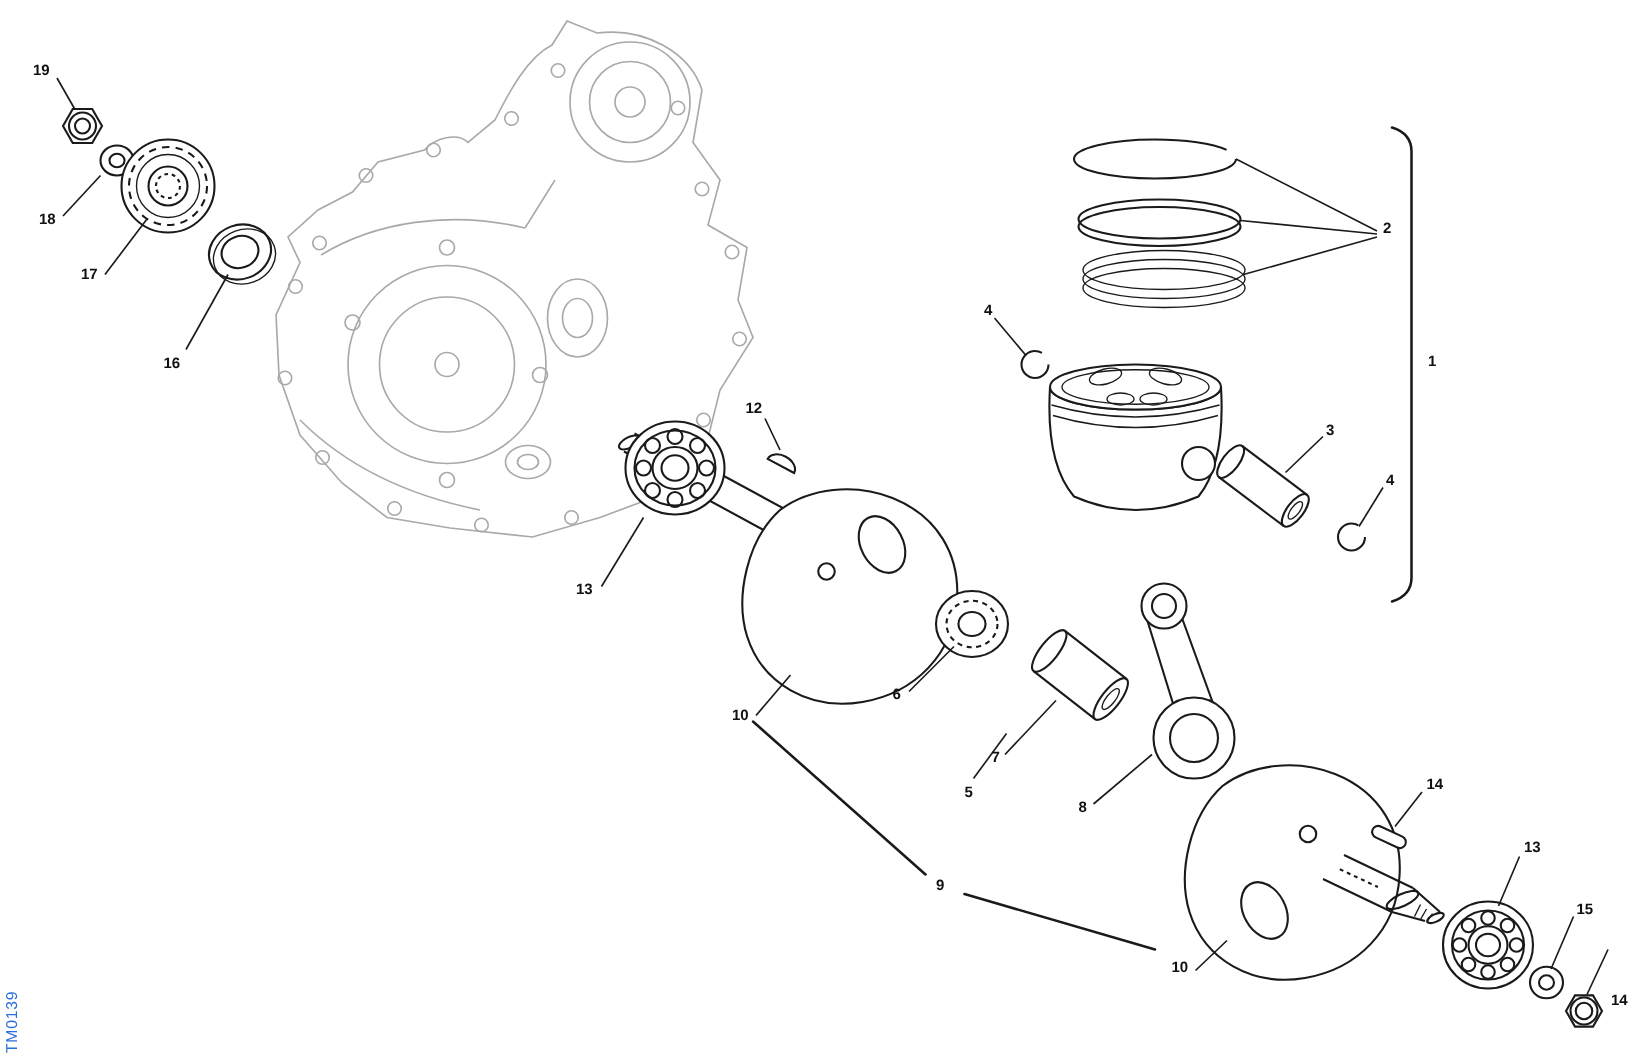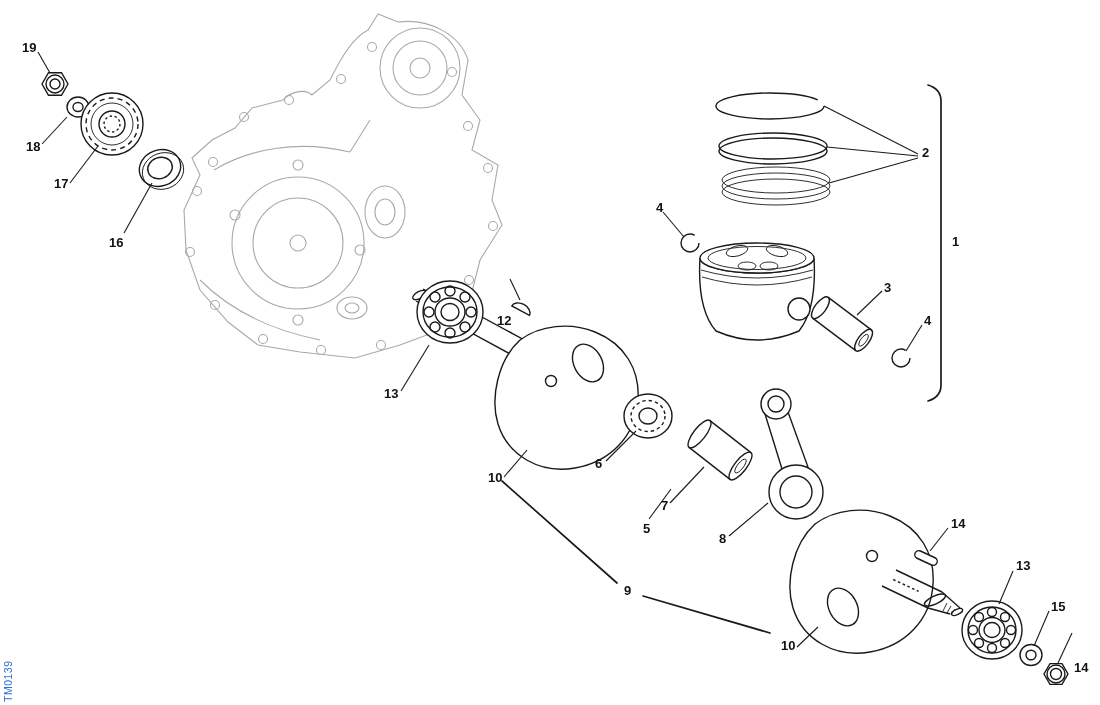--- a/index.html
+++ b/index.html
@@ -8,21 +8,21 @@
     font-family:"Liberation Sans",sans-serif;overflow:hidden;
   }
   .diagram-svg{position:absolute;left:0;top:0;}
   .case-line{stroke:#a9a9a9;fill:none;stroke-width:1.1;}
   .part{stroke:#1a1a1a;fill:none;stroke-width:1.4;}
   .part-fill{stroke:#1a1a1a;fill:#ffffff;stroke-width:1.4;}
   .thin{stroke:#1a1a1a;fill:none;stroke-width:0.9;}
   .leader{stroke:#1a1a1a;stroke-width:1.1;fill:none;}
   .bracket{stroke:#1a1a1a;stroke-width:1.7;fill:none;stroke-linecap:round;}
   .part-label{
-    position:absolute;font-weight:bold;font-size:13px;color:#111111;
+    position:absolute;font-weight:bold;font-size:10px;color:#111111;
     line-height:14px;user-select:none;
   }
   .diagram-code{
     position:absolute;left:2px;top:646px;height:56px;
     color:#2a6fdb;font-size:10.5px;letter-spacing:0.5px;
     writing-mode:vertical-rl;transform:rotate(180deg);
   }
 </style>
 </head>
 <body>
@@ -266,21 +266,21 @@
       <line class="leader" x1="1072" y1="633" x2="1058" y2="663"></line>
       <line class="leader" x1="797" y1="647" x2="818" y2="627"></line>
     </g>
   </svg>
 
   <div>
       <div class="part-label" style="left: 22px; top: 41px;">19</div>
       <div class="part-label" style="left: 26px; top: 140px;">18</div>
       <div class="part-label" style="left: 54px; top: 177px;">17</div>
       <div class="part-label" style="left: 109px; top: 236px;">16</div>
-      <div class="part-label" style="left: 497px; top: 266px; margin-top: 48px;">12</div>
+      <div class="part-label" style="left: 497px; top: 266px;">12</div>
       <div class="part-label" style="left: 384px; top: 387px;">13</div>
       <div class="part-label" style="left: 488px; top: 471px;">10</div>
       <div class="part-label" style="left: 595px; top: 457px;">6</div>
       <div class="part-label" style="left: 661px; top: 499px;">7</div>
       <div class="part-label" style="left: 643px; top: 522px;">5</div>
       <div class="part-label" style="left: 719px; top: 532px;">8</div>
       <div class="part-label" style="left: 624px; top: 584px;">9</div>
       <div class="part-label" style="left: 922px; top: 146px;">2</div>
       <div class="part-label" style="left: 952px; top: 235px;">1</div>
       <div class="part-label" style="left: 656px; top: 201px;">4</div>

